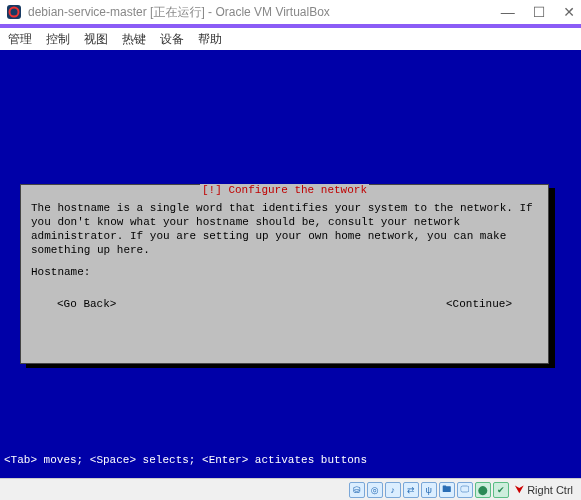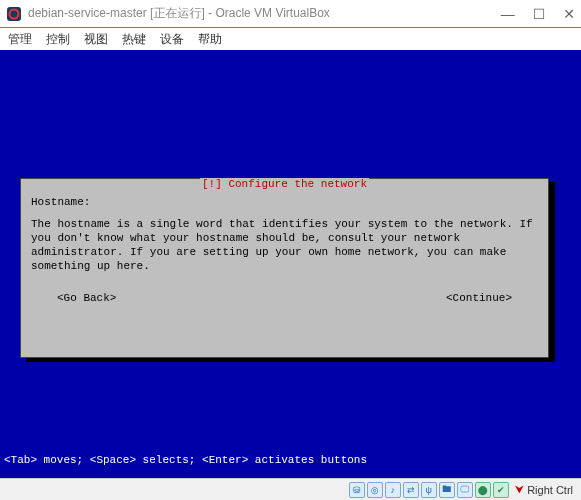--- a/index.html
+++ b/index.html
@@ -1,31 +1,31 @@
 <!DOCTYPE html>
 <html><head>
 <meta charset="utf-8">
 <style>
 * { margin: 0; padding: 0; box-sizing: border-box; }
 body { width: 581px; height: 500px; background: #f0f0f0; font-family: "Segoe UI", Tahoma, sans-serif; font-size: 12px; overflow: hidden; }
 
 .window { width: 581px; height: 500px; background: #fff; display: flex; flex-direction: column; }
 
-.titlebar { height: 28px; display: flex; align-items: center; padding: 0 6px; background: #fff; border-bottom: 1px solid #8b5cf6; color: #888; }
+.titlebar { height: 28px; display: flex; align-items: center; padding: 0 6px; background: #fff; border-bottom: 4px solid #8b5cf6; color: #888; }
 .titlebar .app-icon { width: 16px; height: 16px; margin-right: 6px; display: flex; align-items: center; justify-content: center; }
 .titlebar .title { flex: 1; font-size: 12px; }
 .titlebar .win-btns { display: flex; gap: 18px; color: #666; font-size: 14px; }
 .titlebar .win-btns span { cursor: pointer; }
 
 .menubar { height: 22px; display: flex; align-items: center; gap: 14px; padding: 0 8px; background: #fff; color: #333; font-size: 12px; }
 .menubar span { cursor: pointer; }
 
 .vm-screen { flex: 1; background: #0000a8; position: relative; font-family: "Courier New", monospace; font-size: 11px; color: #bfbfbf; }
 
-.dialog-wrap { position: absolute; left: 20px; top: 128px; width: 535px; }
+.dialog-wrap { position: absolute; left: 20px; top: 134px; width: 535px; }
 .dialog-shadow { position: absolute; left: 6px; top: 4px; width: 529px; height: 180px; background: #000; }
 .dialog { position: relative; width: 529px; height: 180px; background: #bfbfbf; border: 1px solid #444; padding: 8px 10px; }
 
 .dlg-title-row { position: absolute; top: -1px; left: 0; right: 0; text-align: center; }
 .dlg-title { color: #c00000; background: #bfbfbf; padding: 0 2px; }
 
 .dlg-body { color: #000; font-size: 11px; line-height: 14px; margin-top: 8px; }
 .dlg-body p { margin-bottom: 8px; }
 
 .hostname-input { width: 509px; height: 14px; background: #0000a8; display: flex; align-items: center; margin-top: 2px; }
@@ -73,22 +73,22 @@
 
   <div class="vm-screen">
 
     <div class="dialog-wrap">
       <div class="dialog-shadow"></div>
       <div class="dialog">
         <div class="dlg-title-row">
           <span class="dlg-title">[!] Configure the network</span>
         </div>
         <div class="dlg-body">
+          <p>The hostname is a single word that identifies your system to the network. If you don't know what your hostname should be, consult your network administrator. If you are setting up your own home network, you can make something up here.</p>
           <p>Hostname:</p>
-          <p>The hostname is a single word that identifies your system to the network. If you don't know what your hostname should be, consult your network administrator. If you are setting up your own home network, you can make something up here.</p>
           <div class="dlg-buttons">
             <span>&lt;Go Back&gt;</span>
             <span>&lt;Continue&gt;</span>
           </div>
         </div>
       </div>
     </div>
 
     <div class="hint-bar">&lt;Tab&gt; moves; &lt;Space&gt; selects; &lt;Enter&gt; activates buttons</div>
   </div>

